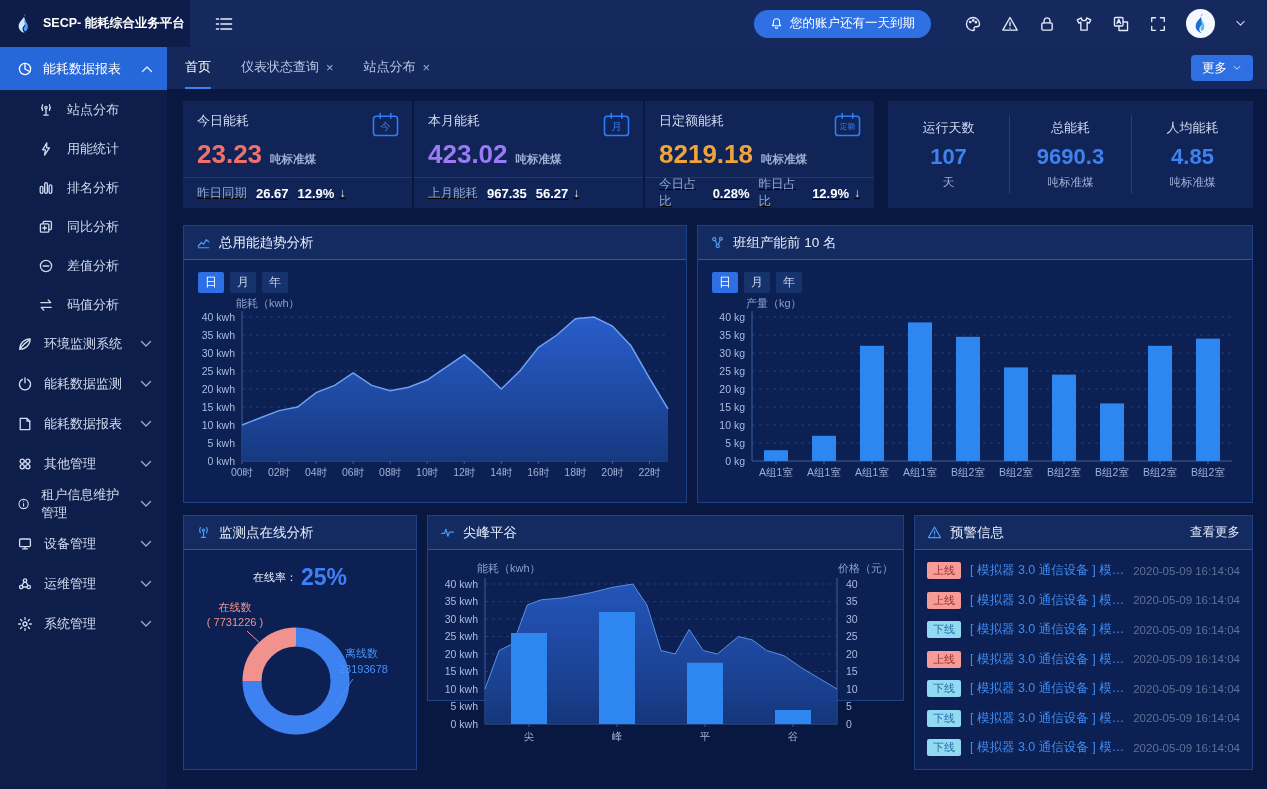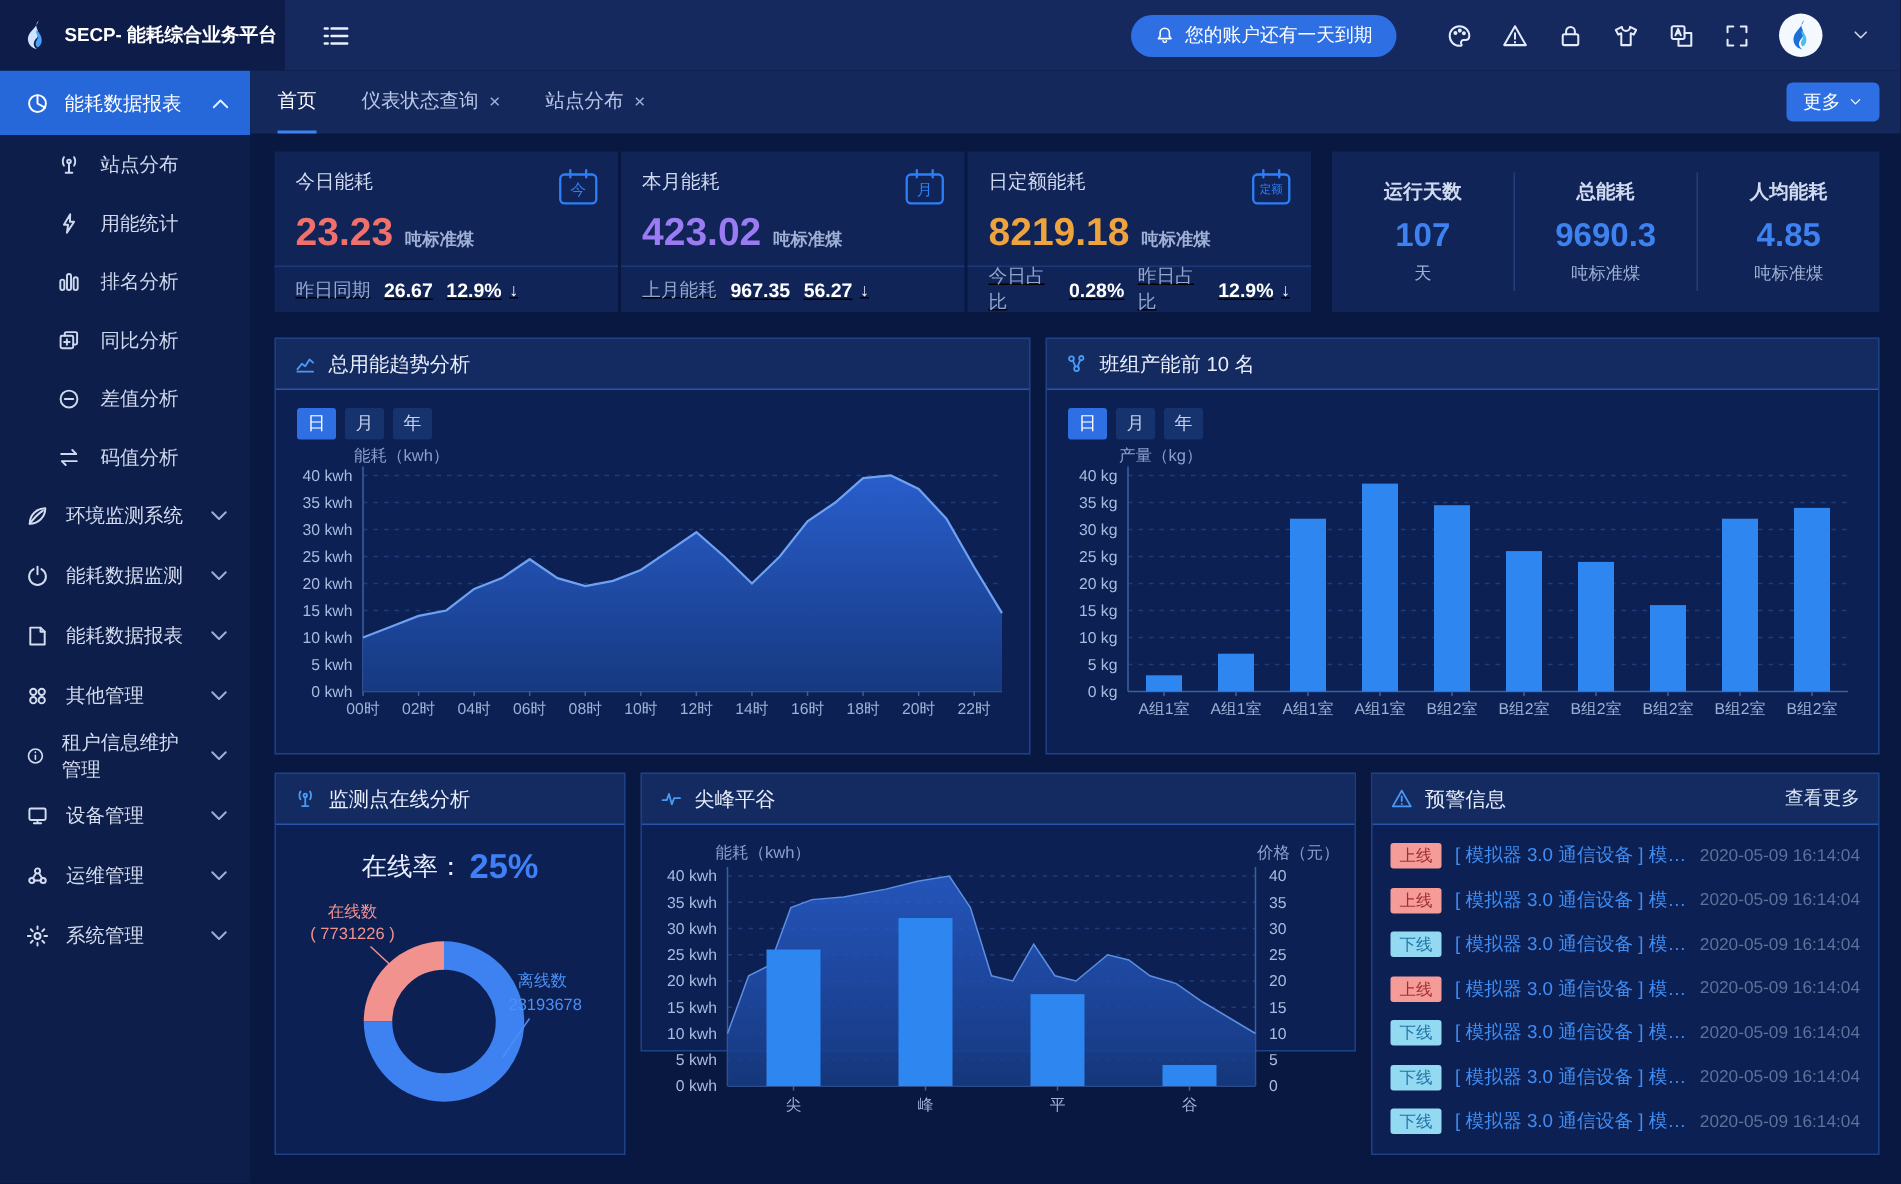--- a/index.html
+++ b/index.html
@@ -57,21 +57,21 @@
   .stat-unit{font-size:11.5px;color:#9fb0d4;font-weight:bold;}
   .stat-icon{position:absolute;top:11px;right:13px;width:27px;height:25px;}
   .stat-footer{position:absolute;left:0;right:0;bottom:0;height:31px;border-top:1px solid #1d3a78;
     display:flex;align-items:center;gap:9px;padding:0 14px;font-size:12.5px;text-decoration:underline;}
   .f-label{color:#93a6cc;}
   .f-value{color:#fff;font-weight:bold;font-size:13px;}
   .arrow-down{color:#e8eefc;font-size:12px;margin-left:-4px;}
   .summary-card{margin-left:12px;flex:1;height:107px;background:#112457;display:flex;align-items:center;}
   .sum-col{flex:1;text-align:center;padding:4px 0;}
   .sum-col + .sum-col{border-left:1px solid #223e7c;}
-  .sum-label{font-size:13px;color:#cfdaf0;font-weight:bold;}
+  .sum-label{font-size:13px;color:#cfdaf0;}
   .sum-value{font-size:22px;font-weight:bold;color:#3d82f0;margin:7px 0 5px;}
   .sum-unit{font-size:11.5px;color:#9fb0d4;}
 
   
   .charts-row1{display:flex;gap:10px;margin-top:17px;}
   .charts-row2{display:flex;gap:10px;margin-top:12px;}
   .panel{background:#0d2053;border:1px solid #1c4187;}
   .panel-trend{width:504px;height:278px;}
   .panel-ranking{width:556px;height:278px;}
   .panel-online{width:234px;height:255px;}
@@ -87,21 +87,21 @@
     border-radius:2px;display:flex;align-items:center;justify-content:center;cursor:pointer;}
   .ctab.active{background:#2e6fe4;color:#fff;}
   .tick{fill:#a9bce0;font-size:10.5px;}
   .xtick{fill:#9db1d8;font-size:10.5px;}
   .atitle{fill:#8aa0cc;font-size:11px;}
   .grid{stroke:#1e3c7a;stroke-width:1;}
   .dash{stroke-dasharray:3 4;}
   .axis{stroke:#3b5fa0;stroke-width:1;}
 
   .rate-row{display:flex;justify-content:center;align-items:center;gap:4px;margin-top:13px;height:28px;}
-  .rate-label{font-size:17px;color:#e8eefc;}
+  .rate-label{font-size:11px;color:#e8eefc;}
   .rate-value{font-size:23px;font-weight:bold;color:#3f80f8;}
   .donut-label{font-size:11px;}
 
   .more-link{margin-left:auto;font-size:12.5px;color:#dfe7f6;cursor:pointer;}
   .alerts-body{padding:6px 12px 0 12px;}
   .alert-row{display:flex;align-items:center;gap:9px;height:29.5px;}
   .badge{width:34px;height:17px;border-radius:2px;font-size:11px;display:flex;align-items:center;justify-content:center;flex:none;}
   .badge.online{background:#f59c98;color:#9e2f2f;}
   .badge.offline{background:#93d9f2;color:#1f74a6;}
   .alert-text{color:#3f8cf3;font-size:12.5px;white-space:nowrap;overflow:hidden;text-overflow:ellipsis;flex:1;}

